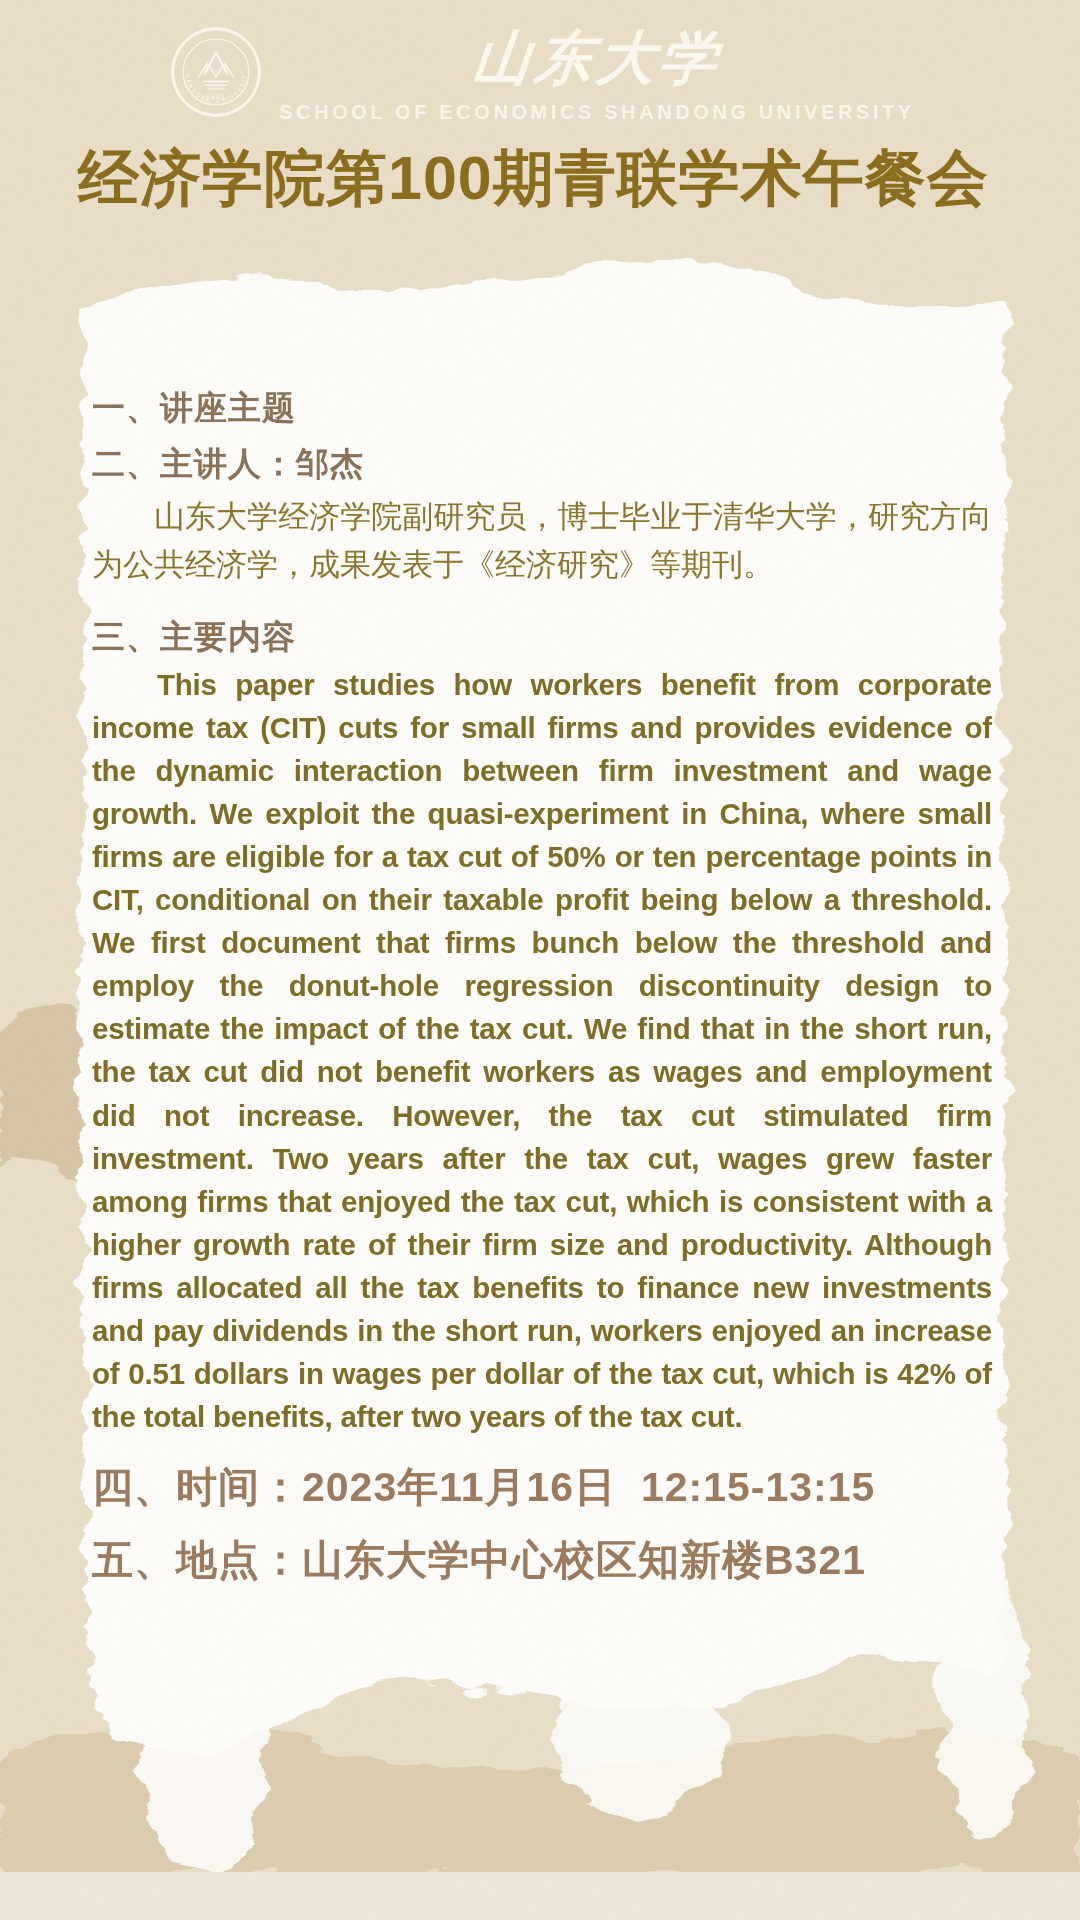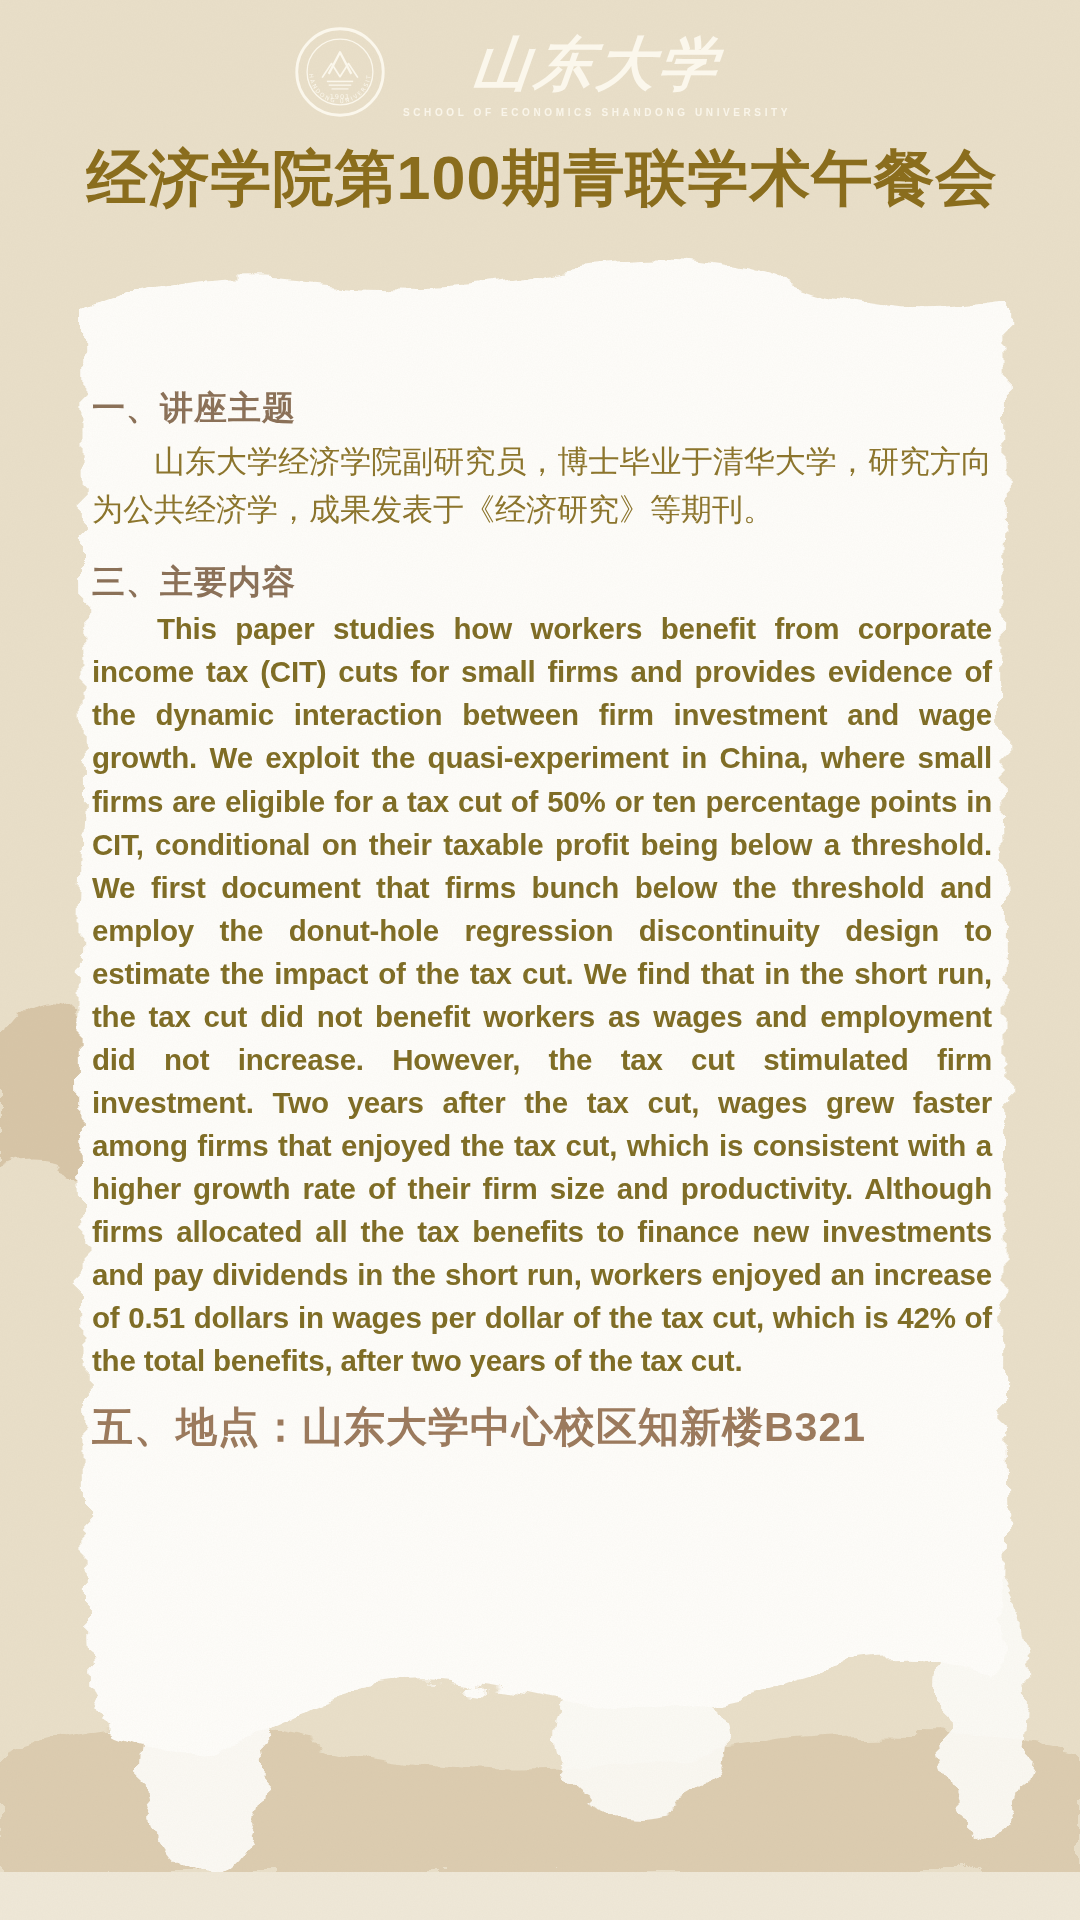--- a/index.html
+++ b/index.html
@@ -44,27 +44,26 @@
   .seal text{fill:var(--logo-cream);font-family:"DejaVu Sans",sans-serif;}
   .logo-text-col{display:flex;flex-direction:column;align-items:center;}
   .logo-names{display:flex;align-items:baseline;gap:10px;color:var(--logo-cream);}
   .uni-script{
     font-size:58px;font-weight:700;font-style:italic;
     transform:skewX(-6deg);letter-spacing:4px;
   }
   .college-bold{font-size:52px;font-weight:800;letter-spacing:2px;}
   .logo-en{
     margin-top:3px;color:var(--logo-cream);opacity:.95;
-    font-size:10px;font-weight:600;letter-spacing:3.6px;white-space:nowrap;
+    font-size:20px;font-weight:600;letter-spacing:3.6px;white-space:nowrap;
   }
 
   
   .poster-title{
     margin:16px -14px 0;
-    text-align:center;
     font-size:61px;font-weight:800;letter-spacing:1px;
     color:var(--title-gold);
     white-space:nowrap;
   }
 
   
   .sec-heading{
     font-size:33px;font-weight:700;color:var(--heading-brown);
     letter-spacing:1px;line-height:1.2;
   }
@@ -146,21 +145,23 @@
         <span class="uni-script">山东大学</span>
       </div>
       <div class="logo-en">SCHOOL OF ECONOMICS SHANDONG UNIVERSITY</div>
     </div>
   </div>
 
   <h1 class="poster-title">经济学院第100期青联学术午餐会</h1>
 
   <h2 class="sec-heading h-topic">一、讲座主题</h2>
 
+  <h2 class="sec-heading h-speaker">二、主讲人：邹杰</h2>
   <p class="cn-bio">山东大学经济学院副研究员，博士毕业于清华大学，研究方向为公共经济学，成果发表于《经济研究》等期刊。</p>
 
   <h2 class="sec-heading h-content">三、主要内容</h2>
   <p class="en-text abstract">This paper studies how workers benefit from corporate income tax (CIT) cuts for small firms and provides evidence of the dynamic interaction between firm investment and wage growth. We exploit the quasi-experiment in China, where small firms are eligible for a tax cut of 50% or ten percentage points in CIT, conditional on their taxable profit being below a threshold. We first document that firms bunch below the threshold and employ the donut-hole regression discontinuity design to estimate the impact of the tax cut. We find that in the short run, the tax cut did not benefit workers as wages and employment did not increase. However, the tax cut stimulated firm investment. Two years after the tax cut, wages grew faster among firms that enjoyed the tax cut, which is consistent with a higher growth rate of their firm size and productivity. Although firms allocated all the tax benefits to finance new investments and pay dividends in the short run, workers enjoyed an increase of 0.51 dollars in wages per dollar of the tax cut, which is 42% of the total benefits, after two years of the tax cut.</p>
 
+  <h2 class="footer-heading h-time">四、时间：2023年11月16日  12:15-13:15</h2>
 
   <h2 class="footer-heading h-place">五、地点：山东大学中心校区知新楼B321</h2>
 
 </div>
 
 </body></html>

